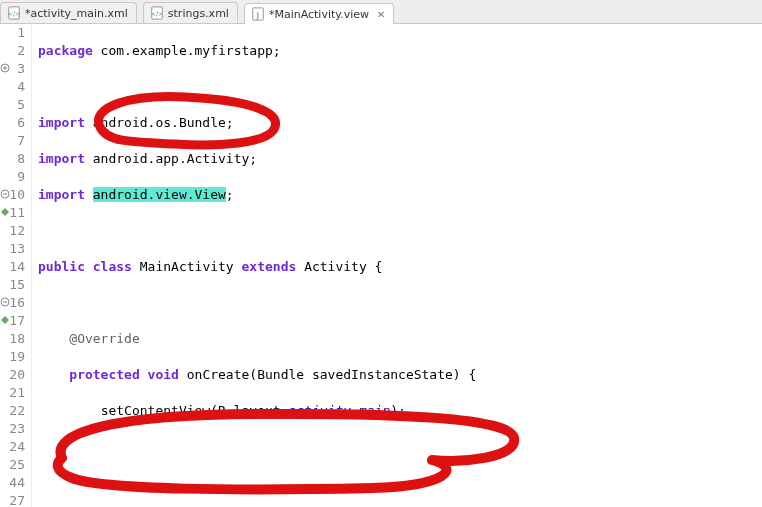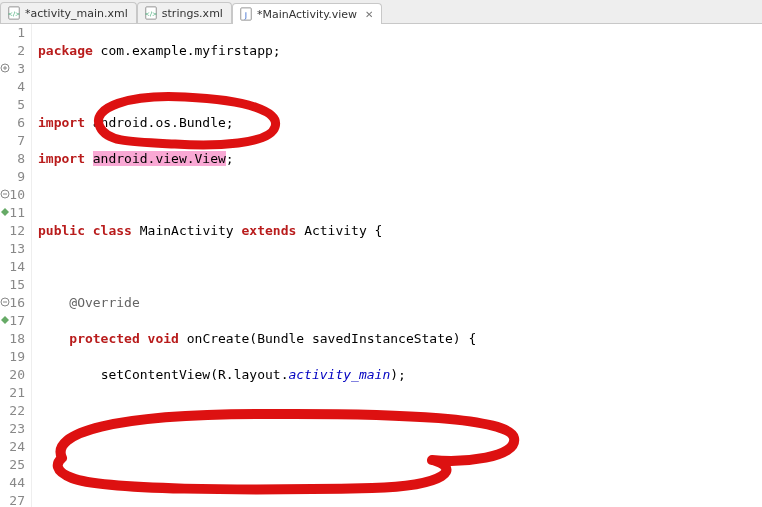--- a/index.html
+++ b/index.html
@@ -22,21 +22,21 @@
   .tab {
     display: flex;
     align-items: center;
     gap: 4px;
     padding: 3px 8px 3px 6px;
     border: 1px solid #c8c8c8;
     border-bottom: none;
     background: #f0f0f0;
     border-top-left-radius: 4px;
     border-top-right-radius: 4px;
-    margin-right: 0;
+    margin-right: 6px;
     cursor: pointer;
     font-size: 11px;
     color: #333;
   }
   .tab.active {
     background: #fff;
     position: relative;
     top: 1px;
   }
   .tab-icon { width: 14px; height: 14px; flex-shrink: 0; }
@@ -58,24 +58,24 @@
     padding-right: 6px;
     background: #fff;
     border-right: 1px solid #eee;
     position: relative;
   }
   .gutter-line { height: 18px; position: relative; }
   .ln { display: inline-block; }
   .marker { position: absolute; left: 0; top: 3px; width: 10px; height: 10px; }
   .code { padding-left: 6px; white-space: pre; position: relative; }
   .code-line { height: 18px; }
-  .kw { color: #b91c1c; font-weight: bold; text-align: center; }
+  .kw { color: #6d28d9; font-weight: bold; text-align: center; }
   .ann { color: #646464; margin-top: 12px; }
   .it { font-style: italic; color: #0000c0; }
-  .hl-import { background: #f9a8d4; }
+  .hl-import { background: #5eead4; }
   .scribble {
     position: absolute;
     pointer-events: none;
     z-index: 50;
   }
 </style>
 </head>
 <body>
 
 <div class="tabbar">
@@ -145,20 +145,21 @@
     <div class="gutter-line"><span class="ln">25</span></div>
     <div class="gutter-line"><span class="ln">44</span></div>
     <div class="gutter-line"><span class="ln">27</span></div>
 
   </div>
 
   <div class="code">
 <div class="code-line"><span class="kw">package</span><span> com.example.myfirstapp;</span></div>
 <div class="code-line"></div>
 <div class="code-line"><span class="kw">import</span><span> android.os.Bundle;</span></div>
+<div class="code-line"><span class="kw">import</span><span> android.app.Activity;</span></div>
 <div class="code-line"><span class="kw">import</span><span> </span><span class="hl-import">android.view.View</span><span>;</span></div>
 <div class="code-line"></div>
 <div class="code-line"><span class="kw">public</span> <span class="kw">class</span><span> MainActivity </span><span class="kw">extends</span><span> Activity {</span></div>
 <div class="code-line"></div>
 <div class="code-line">    <span class="ann">@Override</span></div>
 <div class="code-line">    <span class="kw">protected</span> <span class="kw">void</span><span> onCreate(Bundle savedInstanceState) {</span></div>
 <div class="code-line">        <span>setContentView(R.layout.</span><span class="it">activity_main</span><span>);</span></div>
 
 
 

